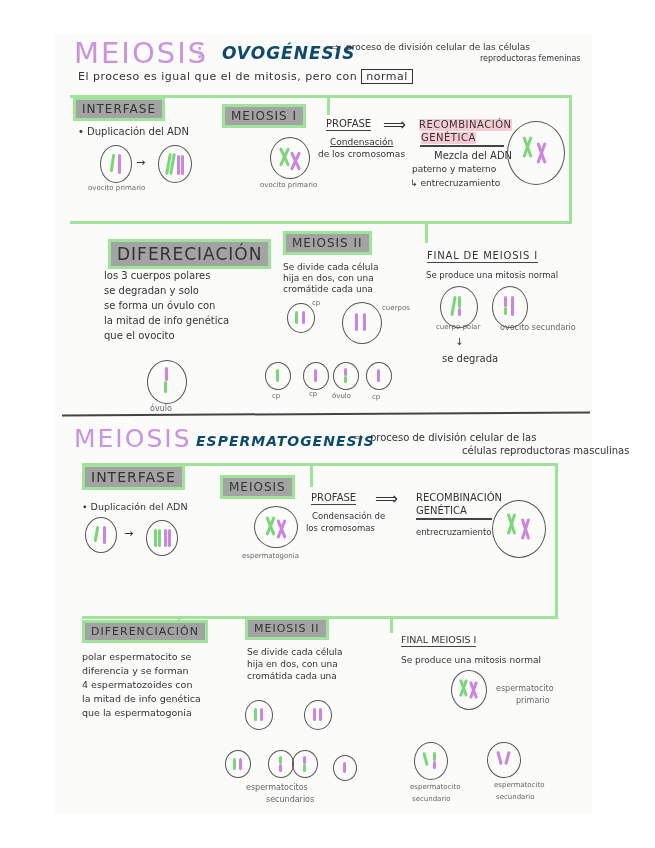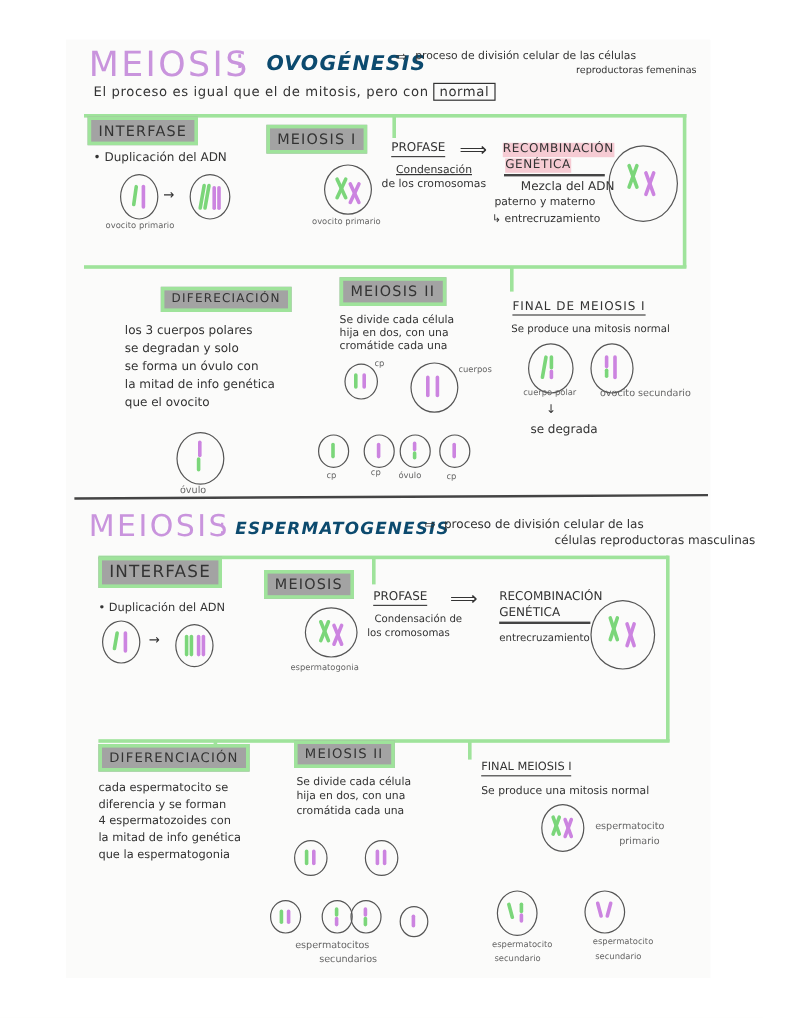--- a/index.html
+++ b/index.html
@@ -80,21 +80,21 @@
 <div class="abs hand" style="left:434px;top:150px;font-size:10px;line-height:12px;">Mezcla del ADN</div>
 <div class="abs hand" style="left:412px;top:163px;font-size:9px;line-height:12px;">paterno y materno</div>
 <div class="abs hand" style="left:410px;top:177px;font-size:9px;line-height:12px;">↳ entrecruzamiento</div>
 <div class="cell" style="left:507px;top:121px;width:56px;height:62px;">
   <div class="chrom-g" style="left:18px;top:14px;height:22px;transform:rotate(20deg);"></div>
   <div class="chrom-g" style="left:18px;top:14px;height:22px;transform:rotate(-20deg);"></div>
   <div class="chrom-p" style="left:32px;top:20px;height:22px;transform:rotate(20deg);"></div>
   <div class="chrom-p" style="left:32px;top:20px;height:22px;transform:rotate(-20deg);"></div>
 </div>
 
-<div class="gbox" style="left:134px;top:239px;font-size:10px;">DIFERECIACIÓN</div>
+<div class="gbox" style="left:108px;top:239px;font-size:17px;">DIFERECIACIÓN</div>
 <div class="abs hand" style="left:104px;top:268px;">
   <div>los 3 cuerpos polares</div>
   <div>se degradan y solo</div>
   <div>se forma un óvulo con</div>
   <div>la mitad de info genética</div>
   <div>que el ovocito</div>
 </div>
 <div class="cell" style="left:147px;top:360px;width:38px;height:42px;">
   <div class="chrom-p" style="left:17px;top:6px;height:14px;"></div>
   <div class="chrom-g" style="left:16px;top:20px;height:12px;"></div>
@@ -207,21 +207,21 @@
 <div class="abs hand" style="left:416px;top:526px;font-size:8.5px;line-height:12px;">entrecruzamiento</div>
 <div class="cell" style="left:492px;top:500px;width:52px;height:56px;">
   <div class="chrom-g" style="left:17px;top:12px;height:22px;transform:rotate(18deg);"></div>
   <div class="chrom-g" style="left:17px;top:12px;height:22px;transform:rotate(-18deg);"></div>
   <div class="chrom-p" style="left:31px;top:17px;height:22px;transform:rotate(18deg);"></div>
   <div class="chrom-p" style="left:31px;top:17px;height:22px;transform:rotate(-18deg);"></div>
 </div>
 
 <div class="gbox" style="left:82px;top:620px;font-size:11px;">DIFERENCIACIÓN</div>
 <div class="abs hand" style="left:82px;top:650px;font-size:9.5px;line-height:14px;">
-  <div>cada espermatocito se</div>
+  <div>polar espermatocito se</div>
   <div>diferencia y se forman</div>
   <div>4 espermatozoides con</div>
   <div>la mitad de info genética</div>
   <div>que la espermatogonia</div>
 </div>
 
 <svg width="0" height="0" style="left:0;top:0;">
   <g fill="none" stroke="#555" stroke-width="1">
     <ellipse cx="87" cy="753" rx="7" ry="10"></ellipse>
       <path d="M87 763 q4 8 0 14 q-4 6 2 14"></path>

